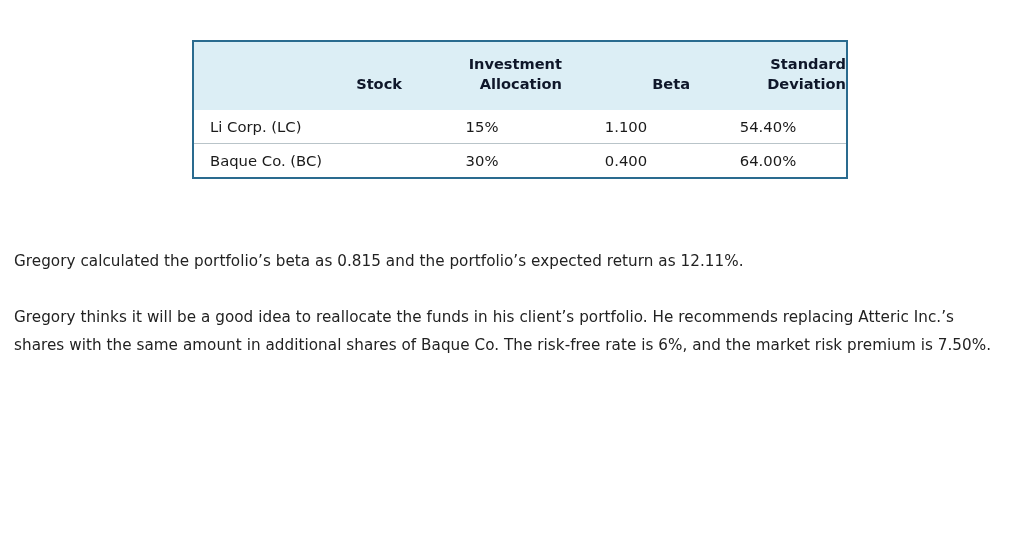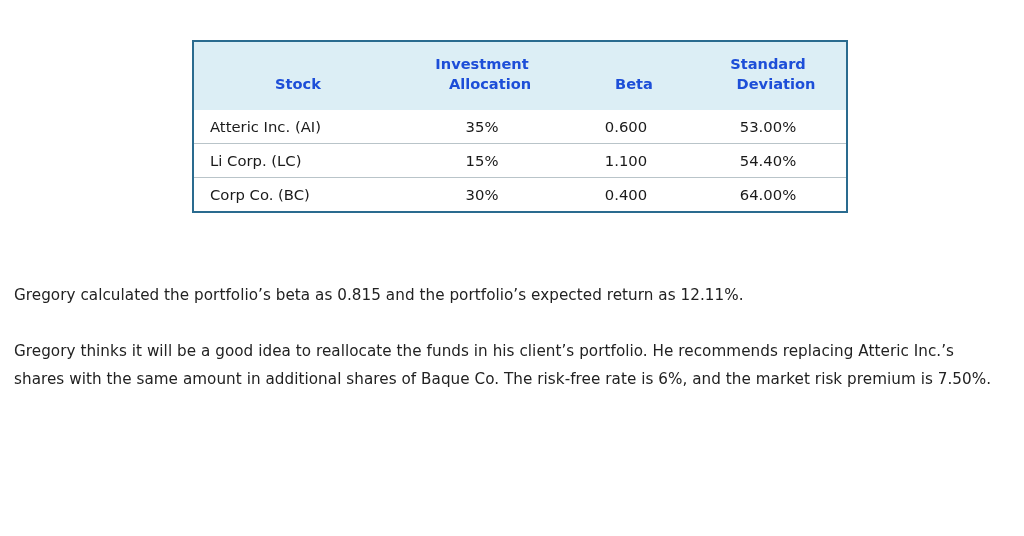--- a/index.html
+++ b/index.html
@@ -37,24 +37,24 @@
   }
   table.data-table {
     border-collapse: collapse;
     width: 652px;
     border: 2px solid #2a6b8f;
     background: #ffffff;
     table-layout: fixed;
   }
   table.data-table thead th {
     background: #dceef5;
-    color: #1d4ed8;
+    color: #0f172a;
     font-size: 14.6px;
     font-weight: bold;
-    text-align: center;
+    text-align: right;
     padding: 0;
     vertical-align: bottom;
     border: none;
   }
   .hdr-line1 {
     display: block;
     padding: 13px 0 0 0;
     height: 20px;
   }
   .hdr-line2 {
@@ -114,33 +114,27 @@
             <span class="hdr-line2">Beta</span>
           </th>
           <th class="col-sd">
             <span class="hdr-line1">Standard</span>
             <span class="hdr-line2">Deviation</span>
           </th>
         </tr>
       </thead>
       <tbody>
         <tr>
-          <td class="name">Atteric Inc. (AI)</td>
-          <td>35%</td>
-          <td>0.600</td>
-          <td>53.00%</td>
-        </tr>
-        <tr>
           <td class="name">Li Corp. (LC)</td>
           <td>15%</td>
           <td>1.100</td>
           <td>54.40%</td>
         </tr>
         <tr>
-          <td class="name">Corp Co. (BC)</td>
+          <td class="name">Baque Co. (BC)</td>
           <td>30%</td>
           <td>0.400</td>
           <td>64.00%</td>
         </tr>
       </tbody>
     </table>
   </div>
 
   <p class="para after-table">Gregory calculated the portfolio’s beta as 0.815 and the portfolio’s expected return as 12.11%.</p>
 

